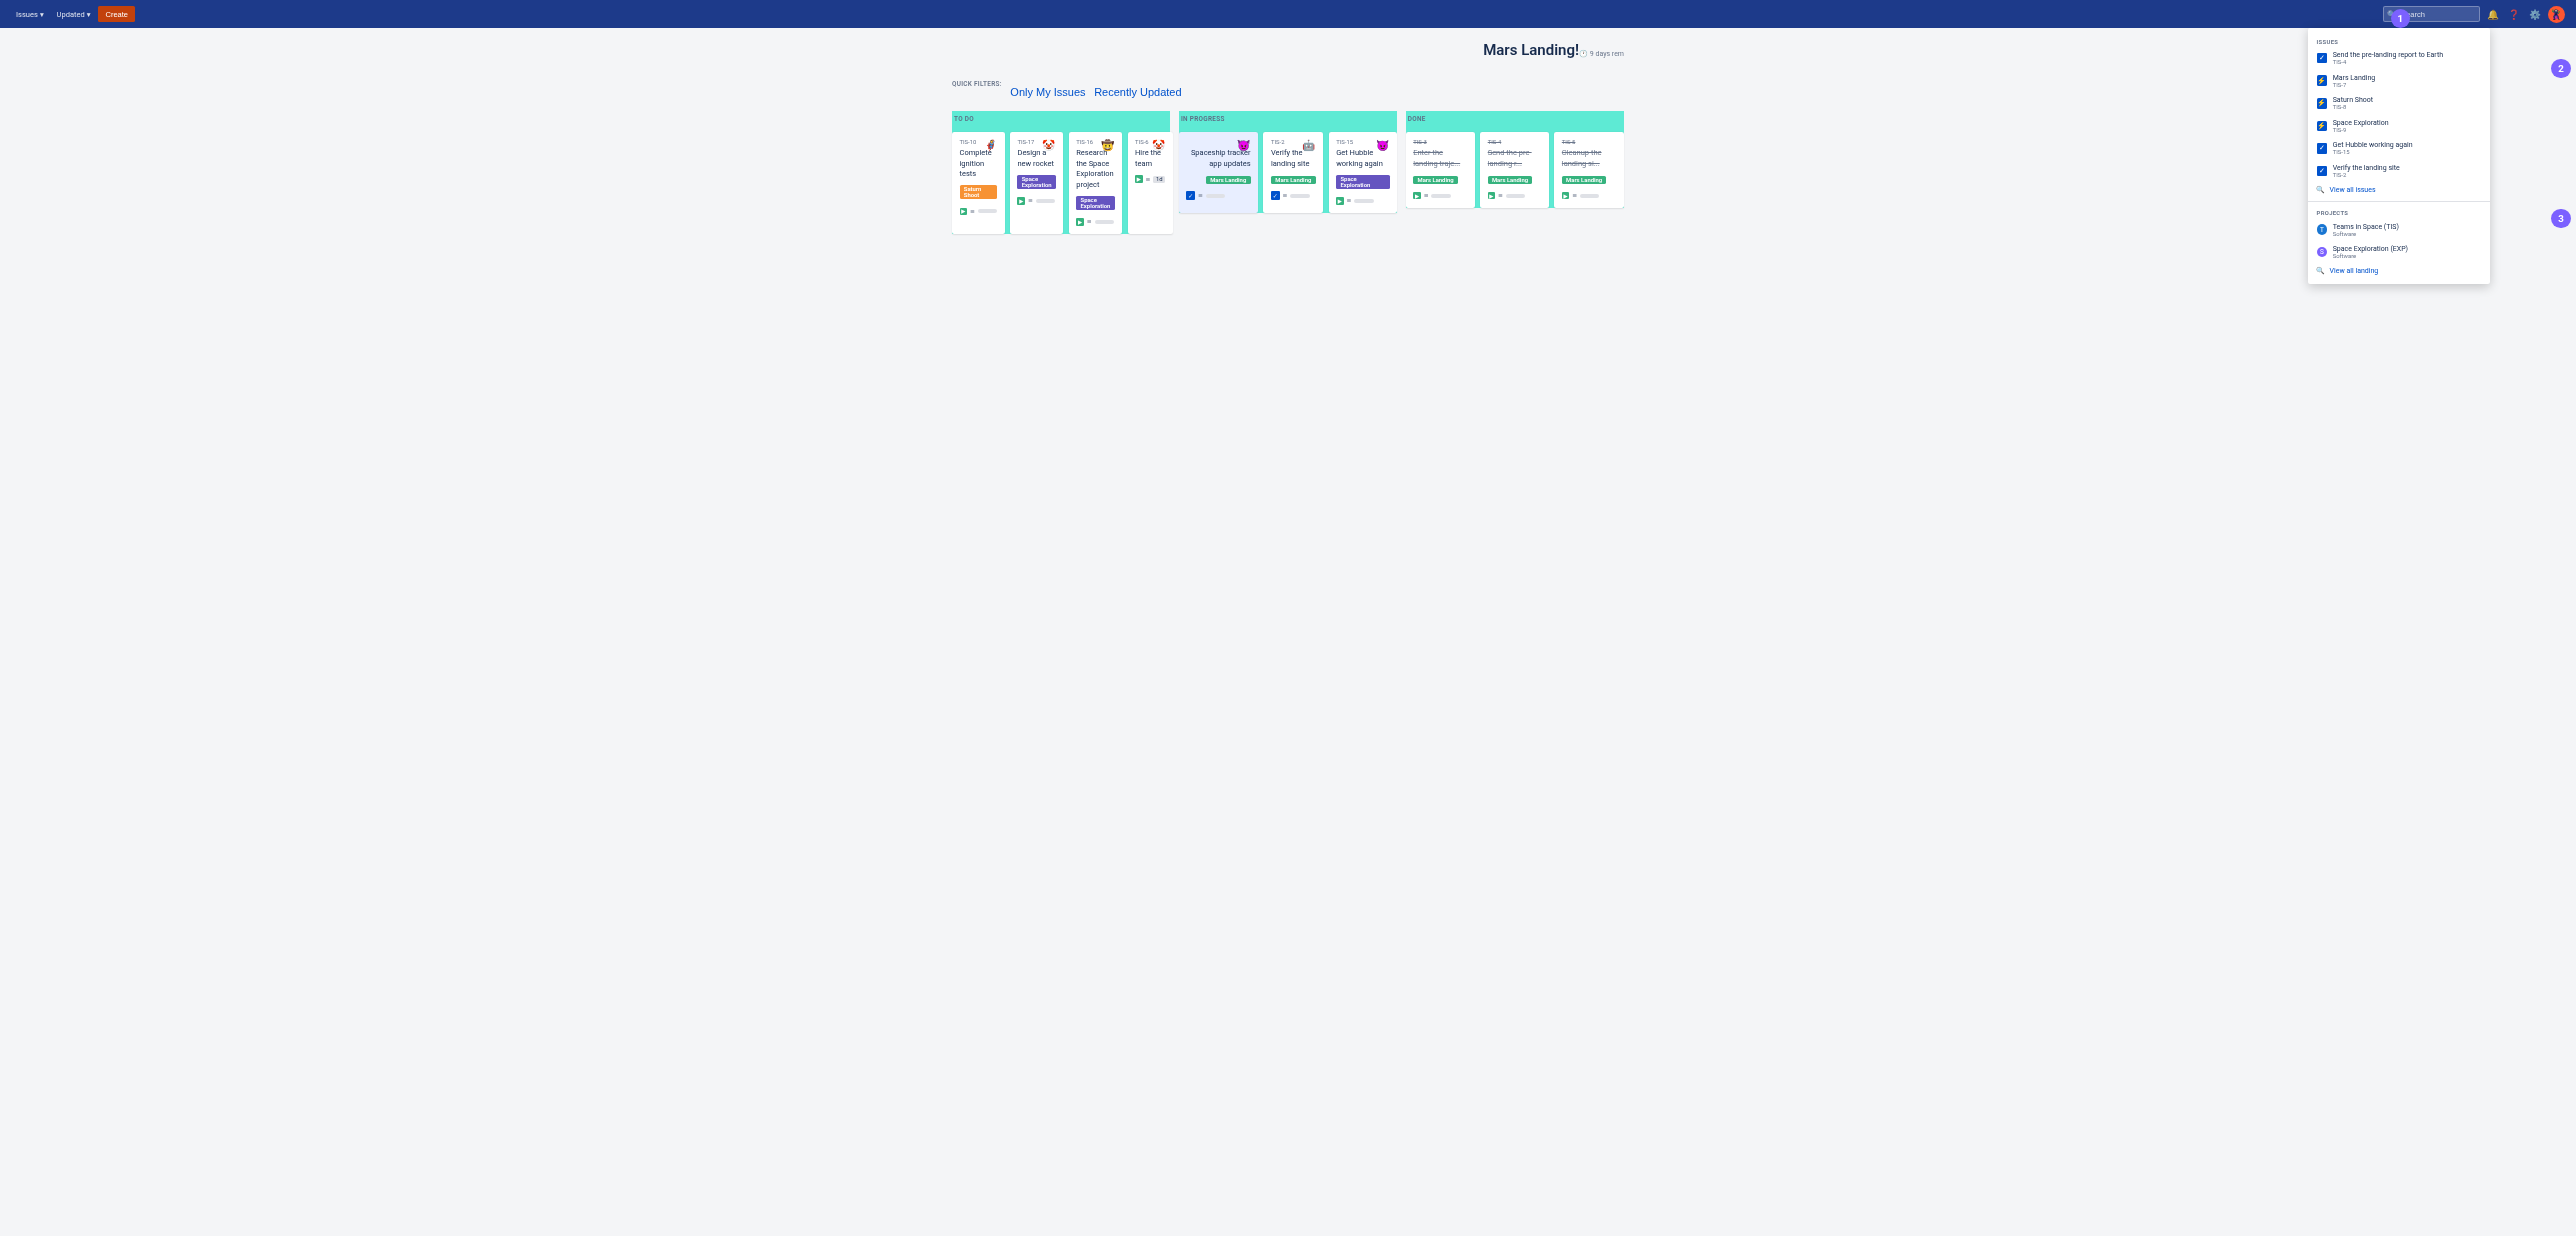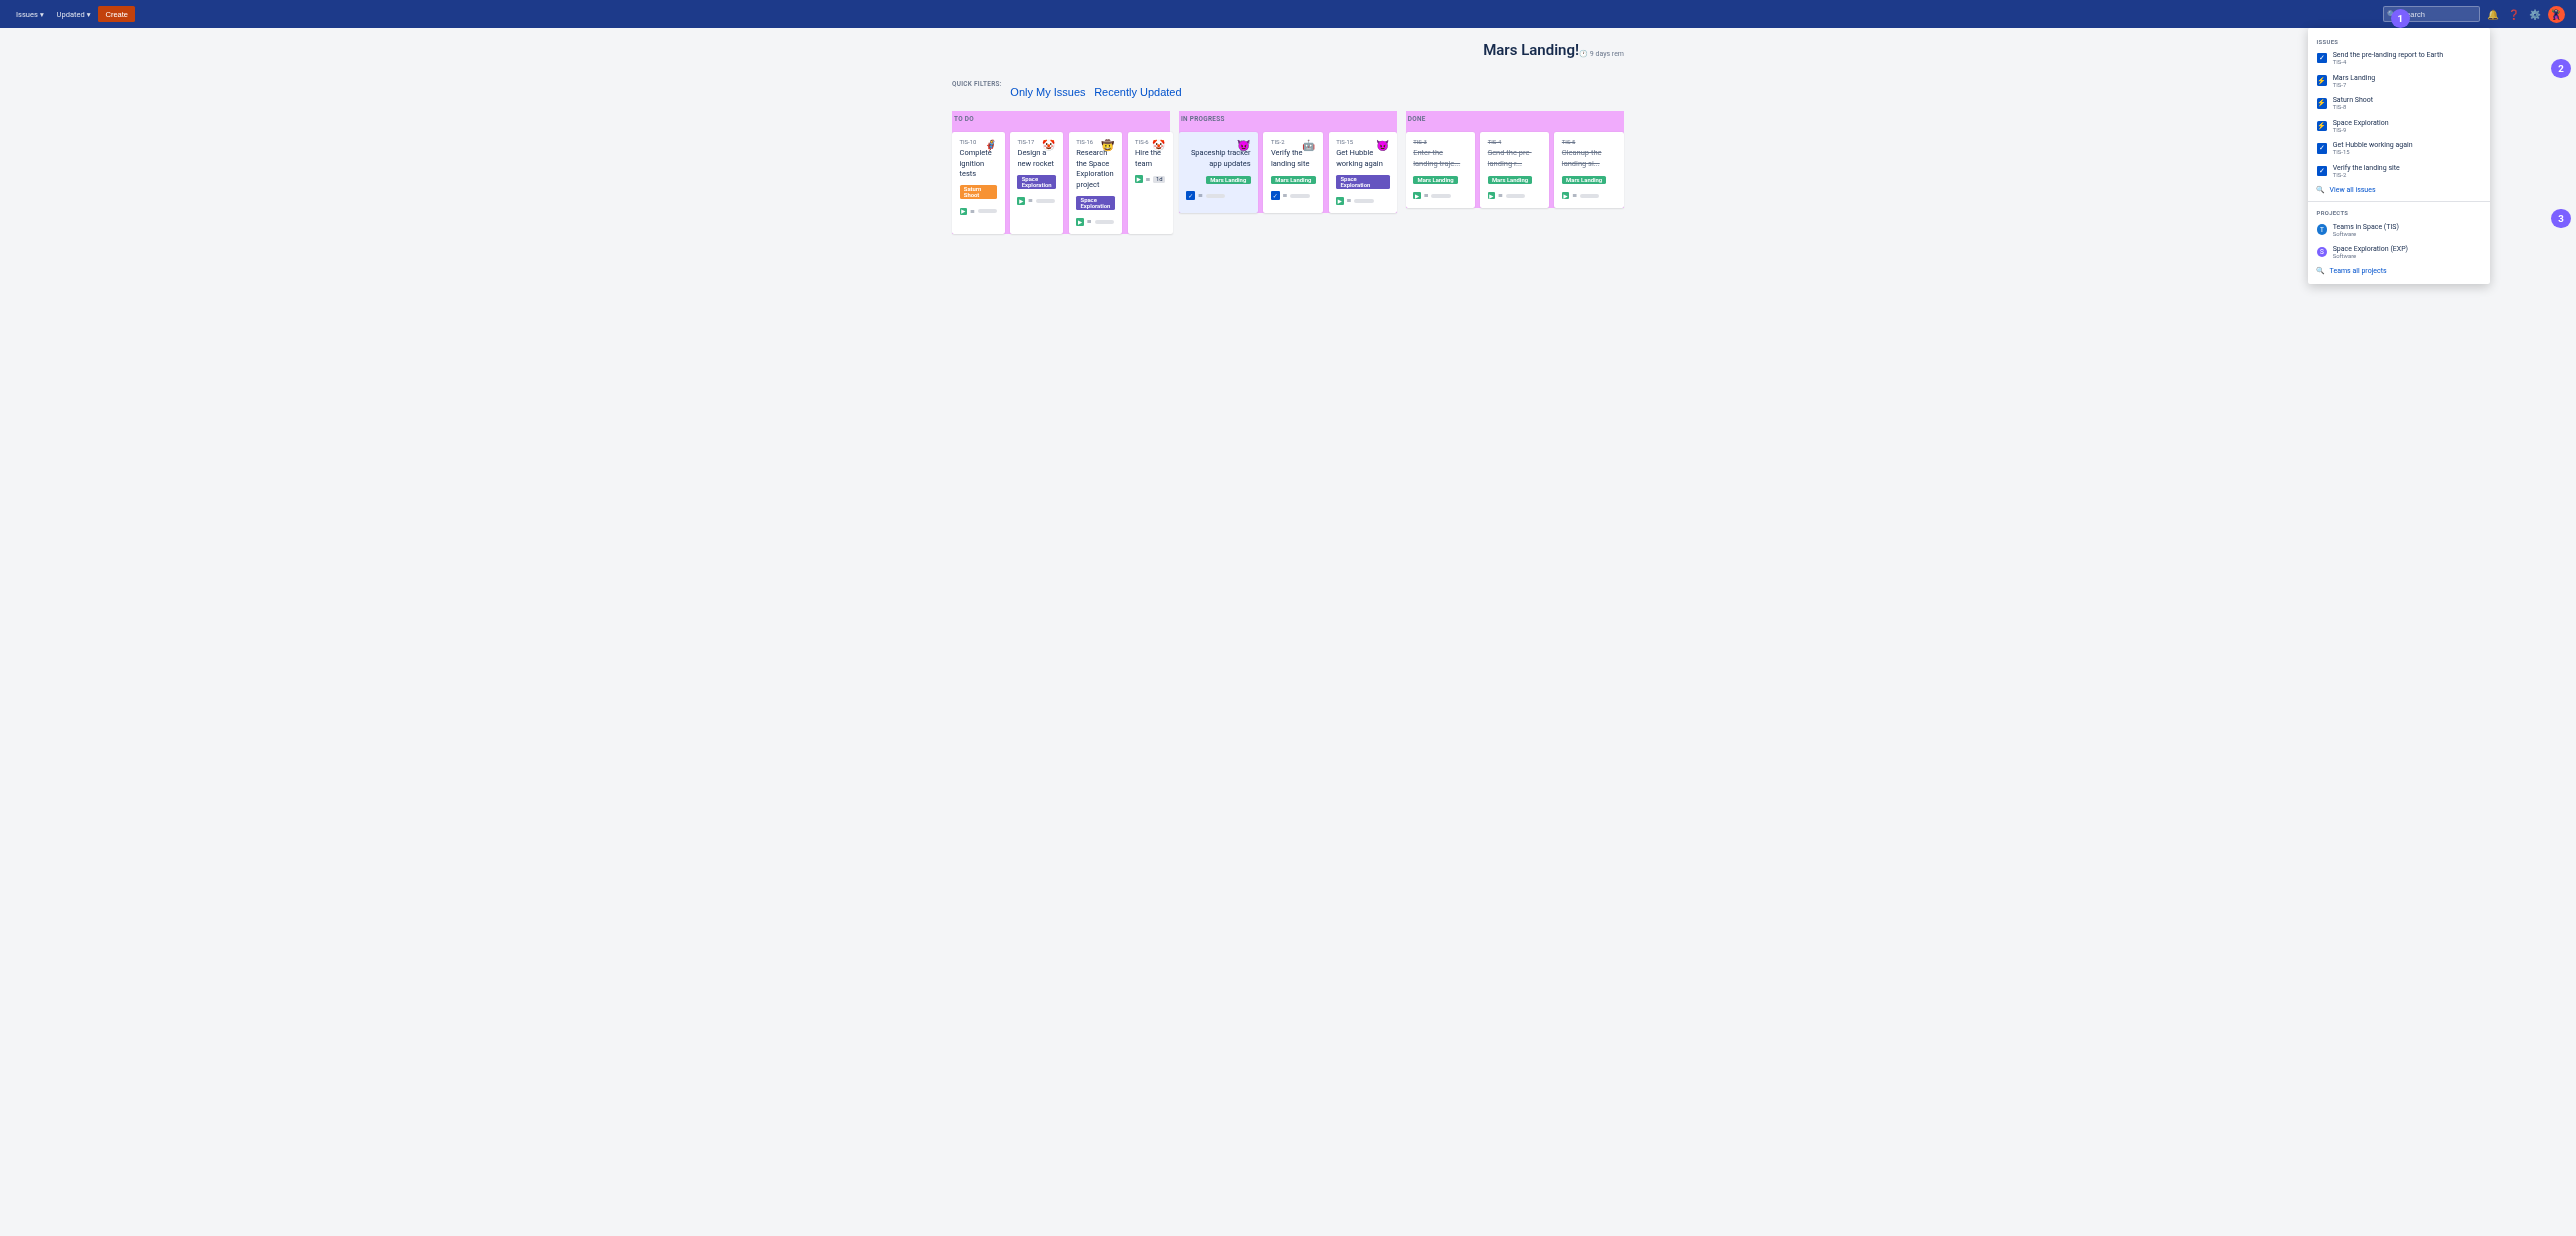--- a/index.html
+++ b/index.html
@@ -139,21 +139,21 @@
 
     
     .board {
       display: flex;
       gap: 8.6px;
       align-items: flex-start;
     }
     .board-column {
       flex: 1;
       min-width: 0;
-      background: #f0abfc;
+      background: #5eead4;
     }
     .column-header {
       font-size: 6.4px;
       font-weight: 600;
       color: #5e6c84;
       text-transform: uppercase;
       letter-spacing: 0.3px;
       padding: 4.3px 2.1px;
       margin-bottom: 4.3px;
     }
@@ -456,21 +456,21 @@
   <div class="dropdown-item">
     <div class="dropdown-item-icon project-icon project-exp">S</div>
     <div class="dropdown-item-text">
       <div class="dropdown-item-title">Space Exploration (EXP)</div>
       <div class="dropdown-item-sub">Software</div>
     </div>
   </div>
 
   <div class="dropdown-view-all">
     <span>🔍</span>
-    <span>Teams all projects</span>
+    <span>View all landing</span>
   </div>
 </div>
 
 <div class="page-container">
 
   <div class="header-row">
     <h1 class="page-title">Mars Landing!</h1>
     <div class="timer-badge">
       <span>🕐</span>
       <span>9 days rem</span>

